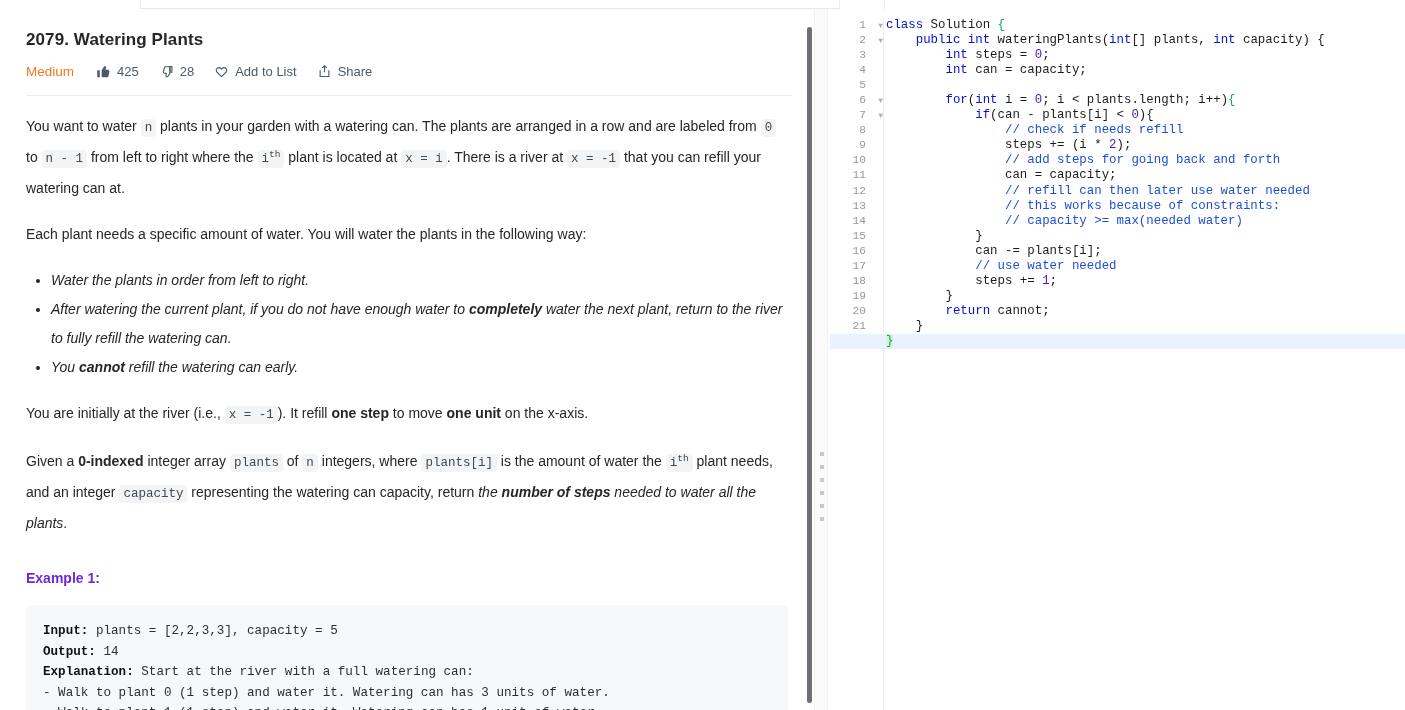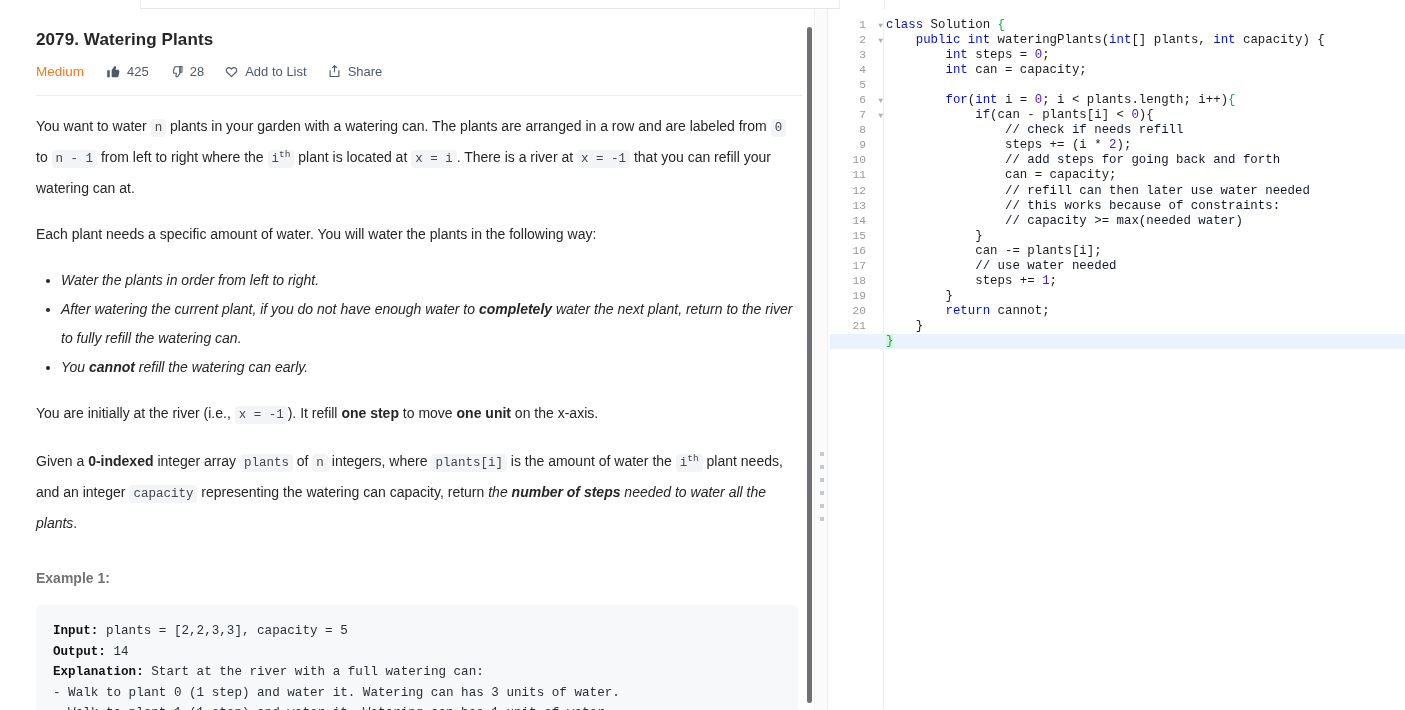--- a/index.html
+++ b/index.html
@@ -15,21 +15,21 @@
   .tabstrip .tabline{position:absolute;left:140px;top:8px;width:700px;height:1px;background:#e5e7eb;}
   .tabstrip .tabbox{position:absolute;left:140px;top:0;width:700px;height:9px;border-left:1px solid #ececec;border-right:1px solid #ececec;box-sizing:border-box;}
   .tabstrip .rightbox{position:absolute;left:884px;top:0;width:521px;height:9px;border-left:1px solid #e7e7e7;box-sizing:border-box;}
 
   
   .left-panel{
     position:absolute;left:0;top:9px;width:806px;height:701px;
     background:#fff;overflow:hidden;
   }
   .left-inner{
-    position:absolute;left:16px;top:0;width:806px;height:701px;
+    position:absolute;left:6px;top:0;width:806px;height:701px;
     padding:10px 20px 0 20px;box-sizing:border-box;
   }
   .left-scrollbar{
     position:absolute;left:807px;top:27px;width:5px;height:676px;
     background:#6e7076;border-radius:3px;
   }
 
   .divider{
     position:absolute;left:814px;top:9px;width:14px;height:701px;background:#fbfbfb;
     border-left:1px solid #f1f1f1;border-right:1px solid #f1f1f1;box-sizing:border-box;
@@ -61,21 +61,21 @@
   .content li{margin:0;line-height:29px;}
   code.inline{
     background:#f3f4f5;border-radius:4px;padding:2px 4px;
     font-family:"Liberation Mono", monospace;font-size:12.5px;color:#404850;
     white-space:nowrap;
   }
   b{font-weight:bold;}
   .ital{font-style:italic;}
   sup{font-size:9.5px;vertical-align:super;line-height:0;}
 
-  .ex-title{font-size:14px;font-weight:bold;color:#737373;margin:26px 0 12px 0;}
+  .ex-title{font-size:14px;font-weight:bold;color:#6d28d9;margin:26px 0 12px 0;}
   pre.example{
     background:#f7f8fa;border-radius:6px;margin:0;
     padding:16px 17px 17px 17px;width:762px;box-sizing:border-box;
     font-family:"Liberation Mono", monospace;font-size:12.6px;line-height:20.6px;
     color:#2a2f36;white-space:pre-wrap;
   }
   pre.example b{font-weight:bold;color:#111;}
 
   
   .editor{position:absolute;left:0;top:0;width:576px;height:701px;font-family:"Liberation Mono", monospace;font-size:12.4px;line-height:15.05px;}
@@ -83,21 +83,21 @@
   .gutter .ln{
     height:15.05px;line-height:15.05px;text-align:right;color:#999999;
     font-size:11.2px;padding-right:4px;box-sizing:border-box;position:relative;
   }
   .gutter .ln .fold{position:absolute;right:-13px;top:0;color:#b0b0b0;font-size:8px;line-height:15.05px;}
   .gsep{position:absolute;left:53px;top:9px;width:1px;height:692px;background:#eceff1;}
   .codearea{position:absolute;left:56px;top:9px;width:520px;}
   .codearea .cl{height:15.05px;line-height:15.05px;white-space:pre;color:#1b1b1b;}
   .codearea .cl.active{background:#e9f2fd;width:1349px;margin-left:-56px;padding-left:56px;box-sizing:content-box;}
   .kw{color:#0512ce;}
-  .cm{color:#0f172a;}
+  .cm{color:#1d4ed8;}
   .num{color:#4c15c4;}
   .br{color:#1b1b1b;}
   .brg{color:#18a84a;}
   .brg-hl{color:#18a84a;background:#d6f3e0;}
   .id{color:#1b1b1b;}
 </style>
 </head>
 <body>
 
 <div class="app">

